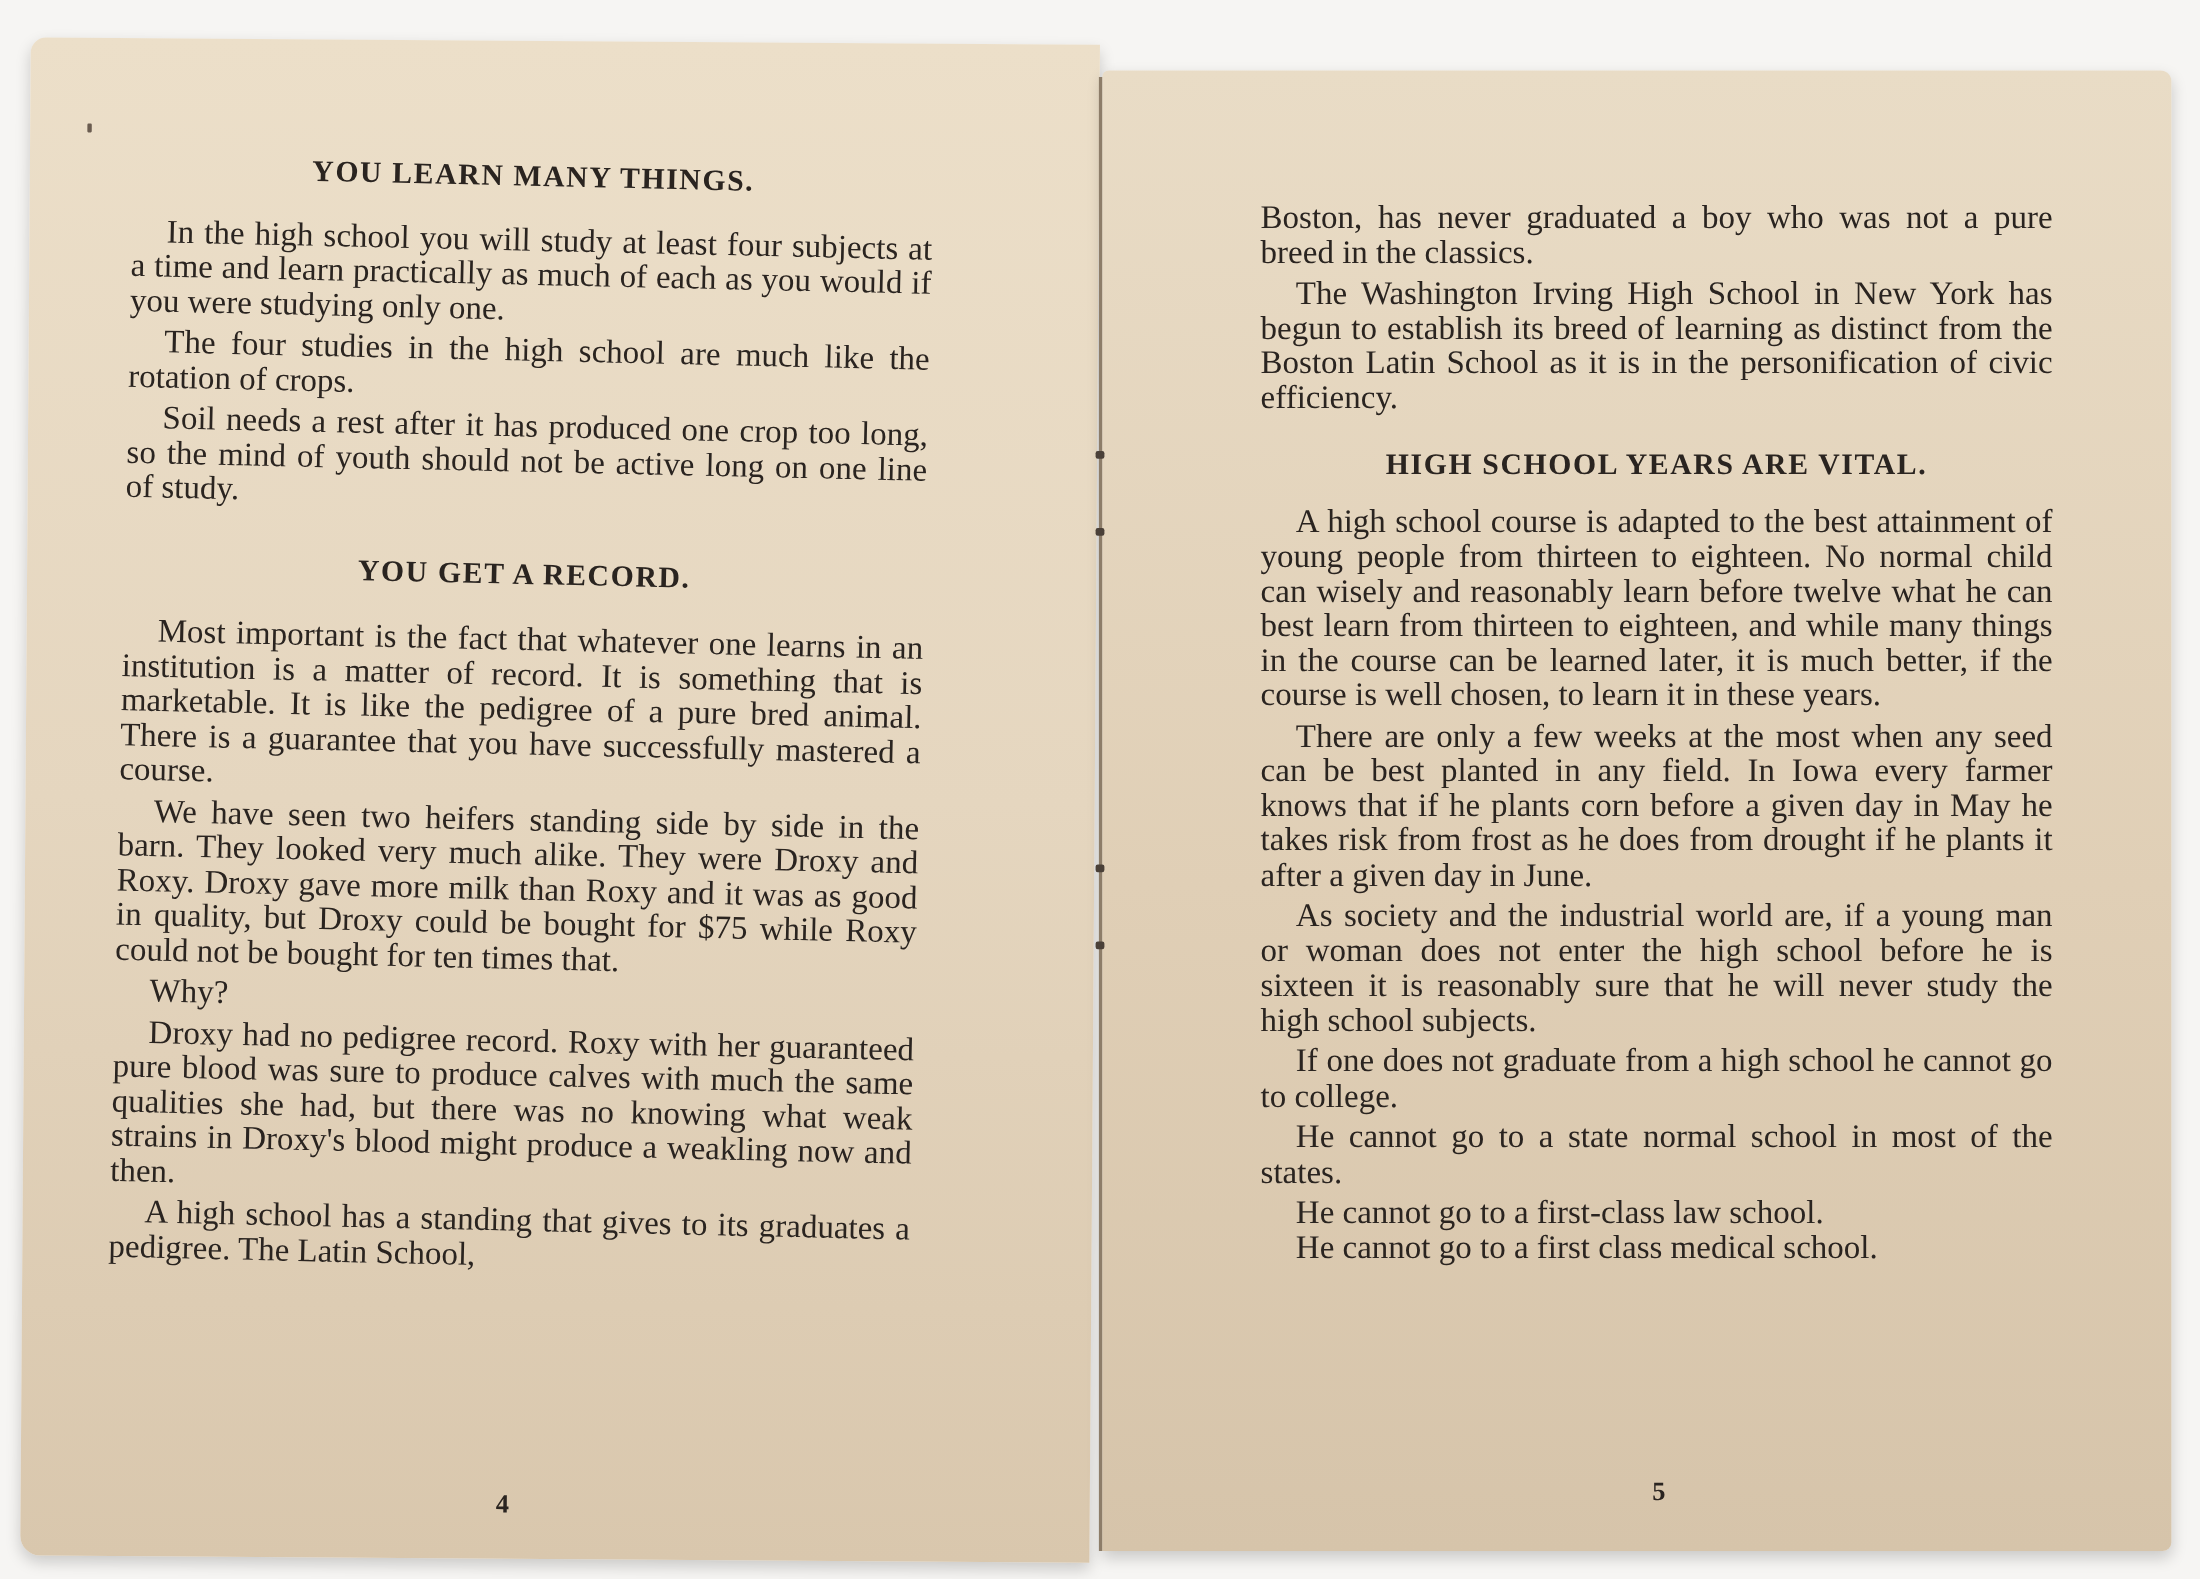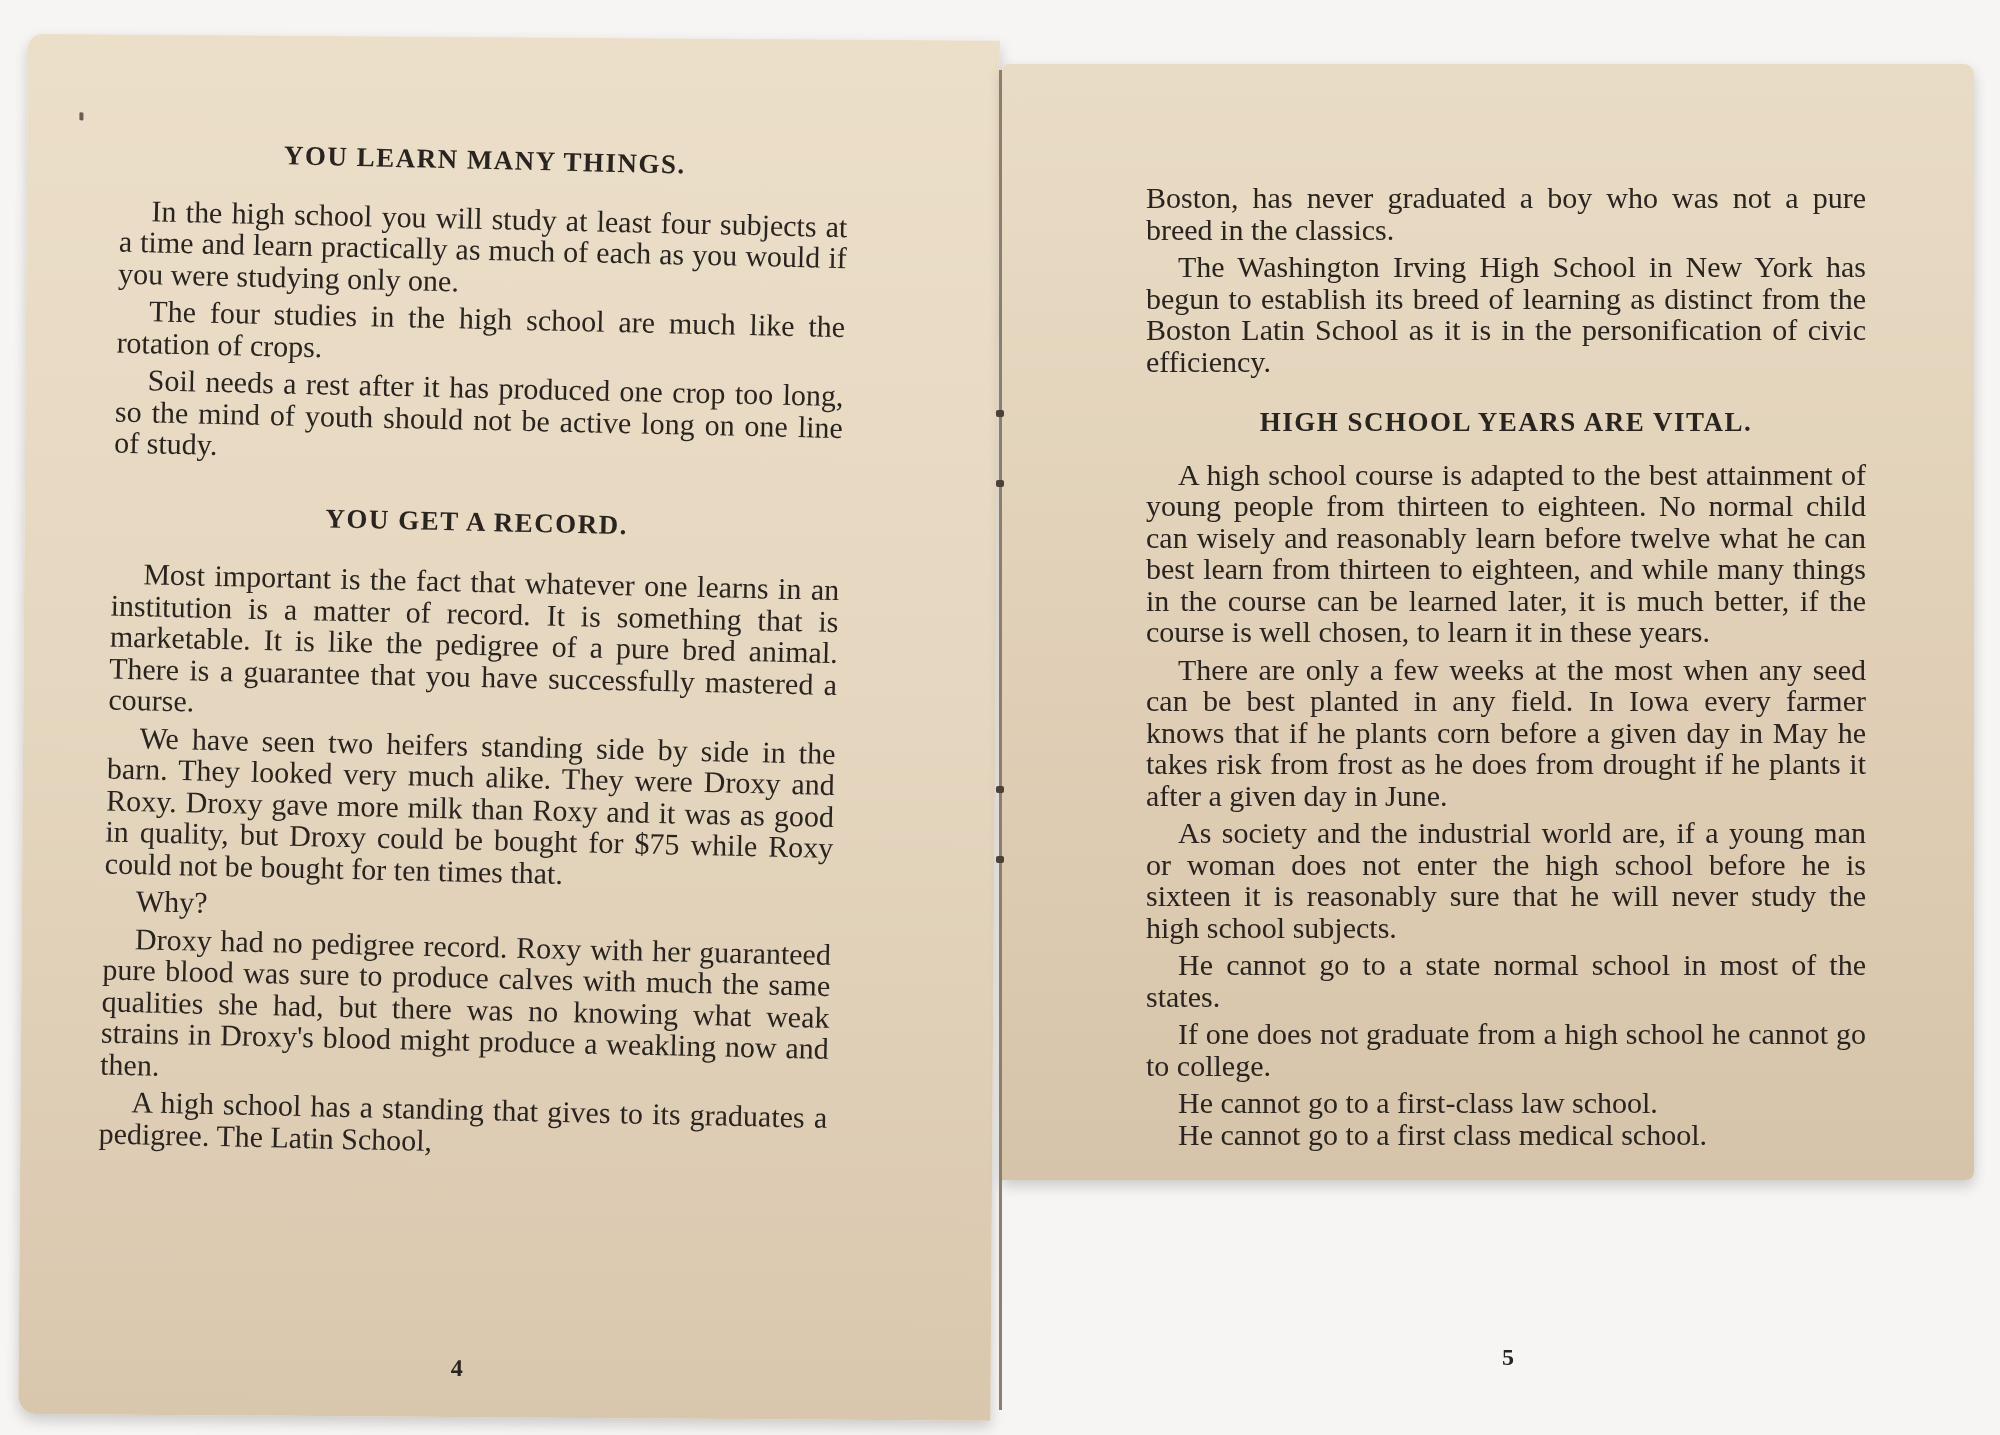--- a/index.html
+++ b/index.html
@@ -15,21 +15,21 @@
     box-shadow: 0 6px 14px rgba(0,0,0,0.18);
   }
   .page.left {
     left: 28px; top: 34px; width: 972px; height: 1380px;
     border-radius: 14px 0 0 18px;
     transform: rotate(0.4deg);
     transform-origin: top left;
     background: linear-gradient(180deg, #ecdfc9 0%, #e5d6bf 50%, #d9c7ad 100%);
   }
   .page.right {
-    left: 1002px; top: 64px; width: 972px; height: 1116px;
+    left: 1002px; top: 64px; width: 972px; height: 1346px;
     border-radius: 6px 10px 8px 0;
     background: linear-gradient(180deg, #e9dcc6 0%, #e0cfb6 55%, #d6c4aa 100%);
     font-family: Liberation Serif, serif;
   }
   .spine {
     position: absolute; left: 999px; top: 70px; width: 3px; height: 1340px;
     background: #8d7d69;
   }
   .staple {
     position: absolute; left: 996px; width: 8px; height: 7px;
@@ -76,22 +76,22 @@
 </div>
 
 <div class="page right">
   <div class="col">
     <p class="noindent">Boston, has never graduated a boy who was not a pure breed in the classics.</p>
     <p>The Washington Irving High School in New York has begun to establish its breed of learning as distinct from the Boston Latin School as it is in the personification of civic efficiency.</p>
     <div class="heading" style="margin-top:30px;margin-bottom:20px;">HIGH SCHOOL YEARS ARE VITAL.</div>
     <p>A high school course is adapted to the best attainment of young people from thirteen to eighteen. No normal child can wisely and reasonably learn before twelve what he can best learn from thirteen to eighteen, and while many things in the course can be learned later, it is much better, if the course is well chosen, to learn it in these years.</p>
     <p>There are only a few weeks at the most when any seed can be best planted in any field. In Iowa every farmer knows that if he plants corn before a given day in May he takes risk from frost as he does from drought if he plants it after a given day in June.</p>
     <p>As society and the industrial world are, if a young man or woman does not enter the high school before he is sixteen it is reasonably sure that he will never study the high school subjects.</p>
+    <p>If one does not graduate from a high school he cannot go to college.</p>
     <p>He cannot go to a state normal school in most of the states.</p>
-    <p>If one does not graduate from a high school he cannot go to college.</p>
     <p style="margin-bottom:0">He cannot go to a first-class law school.</p>
     <p>He cannot go to a first class medical school.</p>
   </div>
   <div class="pagenum">5</div>
 </div>
 
 <div class="spine"></div>
 <div class="staple" style="top:410px;"></div>
 <div class="staple" style="top:480px;"></div>
 <div class="staple" style="top:786px;"></div>

